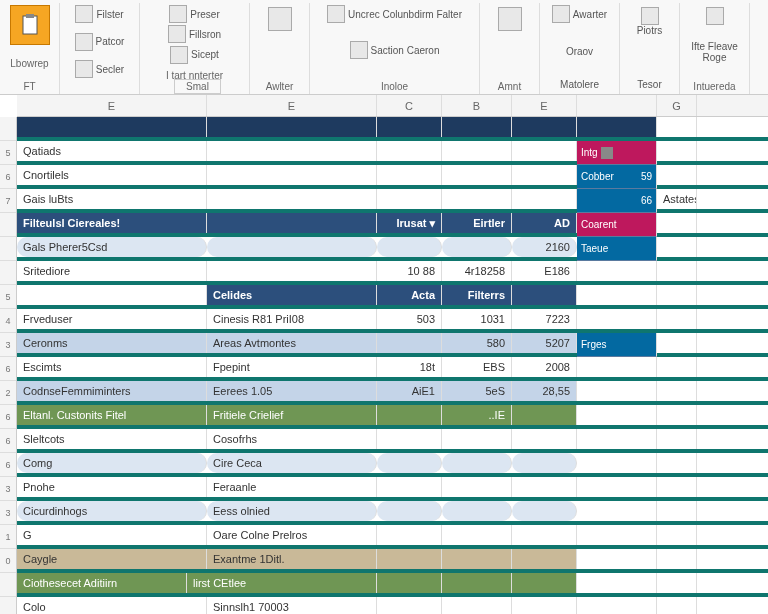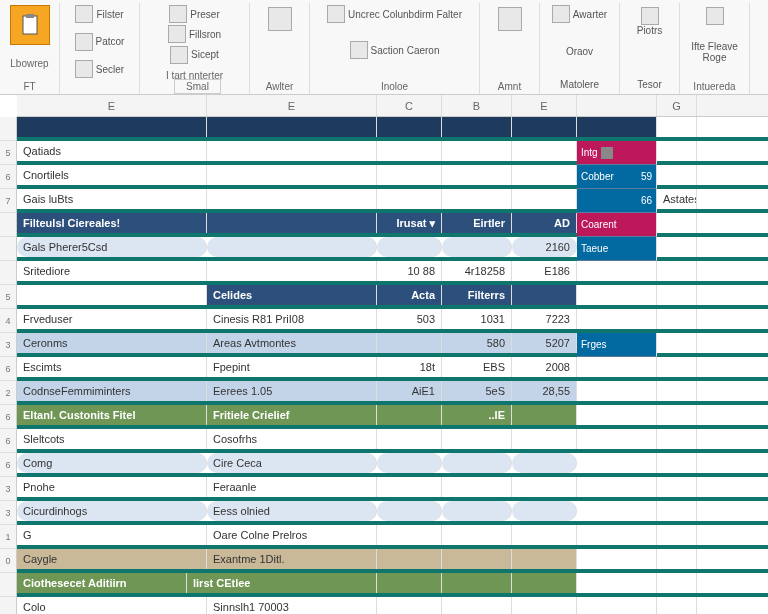--- a/index.html
+++ b/index.html
@@ -126,21 +126,21 @@
       overflow: hidden;
       white-space: nowrap;
       display: flex;
       align-items: center;
     }
     .cell.num { justify-content: flex-end; }
     .dark-navy { background: #1e3a5f; color: #fff; font-weight: 600; }
     .navy { background: #2c4f7c; color: #fff; font-weight: 600; }
     .light-blue { background: #c4d4e8; }
     .pale-blue { background: #dce6f2; border-radius: 10px; }
-    .green-hdr { background: #6f9654; color: #fff; font-weight: 700; }
+    .green-hdr { background: #6f9654; color: #fff; font-weight: 400; }
     .tan { background: #c9b998; }
     .white { background: #fff; }
     .side-label {
       background: #0369a1;
       color: #fff;
       font-size: 10px;
       padding: 4px;
       height: 24px;
       border-bottom: 1px solid #5a7a9f;
       display: flex;

